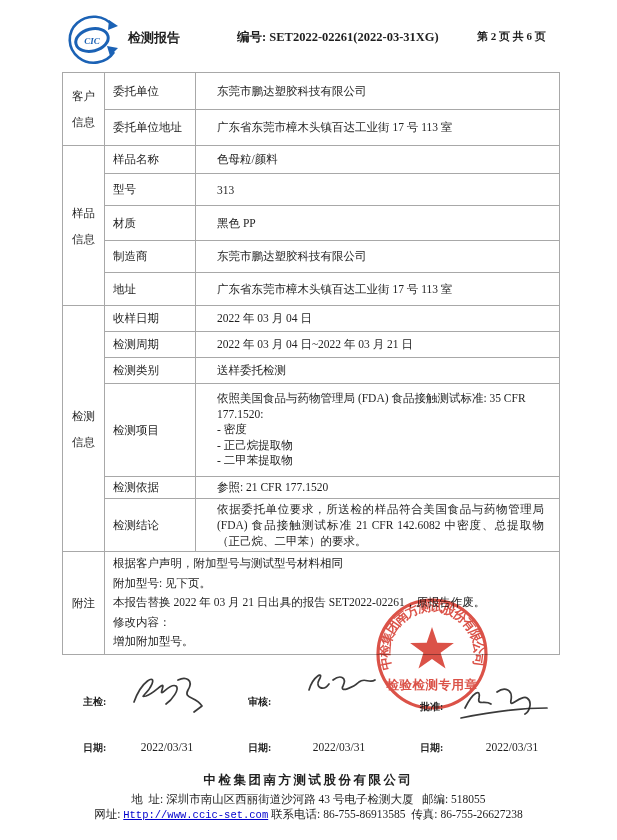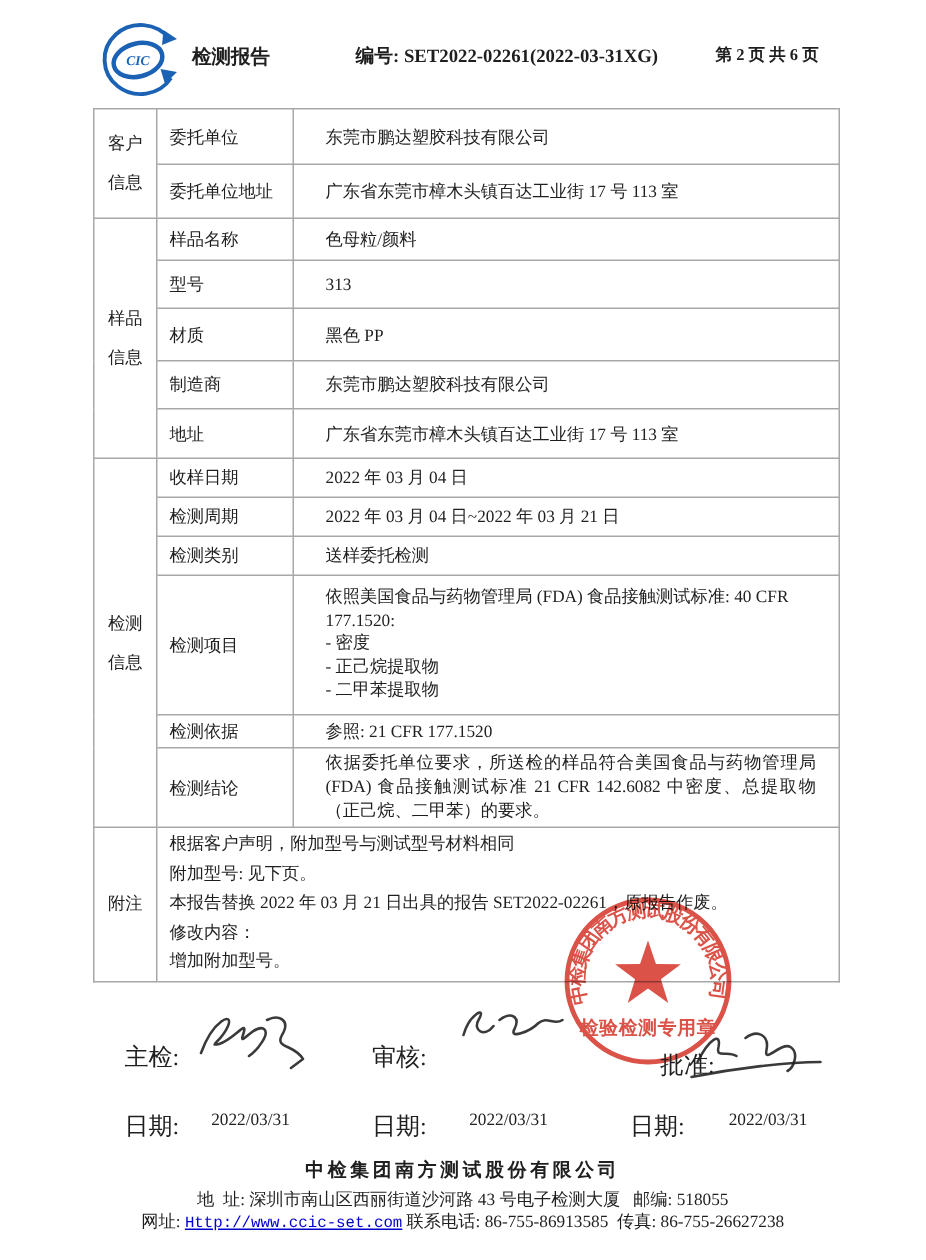--- a/index.html
+++ b/index.html
@@ -21,21 +21,21 @@
   .rpt td{border:1px solid #a8a8a8;vertical-align:middle;padding:2px 6px;}
   .rpt td.sec{text-align:center;padding:2px 2px;}
   .vlab{display:inline-block;width:24px;line-height:26px;word-break:break-all;text-align:center;}
   .rpt td.fld{padding-left:8px;}
   .rpt td.val{padding-left:21px;padding-right:15px;}
   .pre{white-space:pre-line;}
   .tall{line-height:15.5px;vertical-align:middle;}
   .just{line-height:16px;text-align:justify;}
   .note-cell{line-height:19.5px;padding-left:8px !important;vertical-align:middle;}
   
-  .siglabel{position:absolute;font-size:16px;font-weight:normal;}
+  .siglabel{position:absolute;font-size:10px;font-weight:bold;}
   .sigdate{position:absolute;font-size:11.5px;width:90px;text-align:center;}
   .sigsvg{position:absolute;}
   .sigsvg path{fill:none;stroke:#1f1f1f;stroke-width:1.7;stroke-linecap:round;stroke-linejoin:round;opacity:.88;}
   
   .stamp{position:absolute;left:374px;top:596px;width:116px;height:116px;opacity:.88;mix-blend-mode:multiply;}
   .stamp .ringline{fill:none;stroke:#d63a2e;stroke-width:3.2;}
   .stamp .star{fill:#d63a2e;}
   .stamp text{fill:#d63a2e;font-family:"Liberation Serif","DejaVu Serif",serif;}
   .stamp .ring{font-size:13px;font-weight:bold;}
   .stamp .banner{font-size:12.5px;font-weight:bold;letter-spacing:.5px;}
@@ -111,21 +111,21 @@
       <tr style="height:26px;">
         <td class="fld">检测周期</td>
         <td class="val">2022 年 03 月 04 日~2022 年 03 月 21 日</td>
       </tr>
       <tr style="height:26px;">
         <td class="fld">检测类别</td>
         <td class="val">送样委托检测</td>
       </tr>
       <tr style="height:93px;">
         <td class="fld">检测项目</td>
-        <td class="val pre tall">依照美国食品与药物管理局 (FDA) 食品接触测试标准: 40 CFR
+        <td class="val pre tall">依照美国食品与药物管理局 (FDA) 食品接触测试标准: 35 CFR
 177.1520:
 - 密度
 - 正己烷提取物
 - 二甲苯提取物</td>
       </tr>
       <tr style="height:22px;">
         <td class="fld">检测依据</td>
         <td class="val">参照: 21 CFR 177.1520</td>
       </tr>
       <tr style="height:49px;">
@@ -157,21 +157,21 @@
   <div class="siglabel" style="left:83px;top:695px;">主检:</div>
   <svg class="sigsvg" style="left:122px;top:668px;" width="90" height="48" viewBox="0 0 90 48">
     <path d="M12,34 C20,12 34,6 30,16 C26,26 16,30 24,28 C34,25 44,10 40,22 C37,31 48,14 54,18 C58,21 50,32 44,36"></path>
     <path d="M56,12 C64,8 72,12 66,22 C61,31 74,28 80,38 L72,44"></path>
   </svg>
   <div class="siglabel" style="left:248px;top:695px;">审核:</div>
   <svg class="sigsvg" style="left:295px;top:664px;" width="85" height="45" viewBox="0 0 85 45">
     <path d="M14,26 C18,12 30,6 24,16 C20,23 28,28 34,20"></path>
     <path d="M38,16 C46,10 52,14 48,22 C44,29 58,24 64,18 C70,13 74,20 80,16"></path>
   </svg>
-  <div class="siglabel" style="left:440px;top:700px;">批准:</div>
+  <div class="siglabel" style="left:420px;top:700px;">批准:</div>
   <svg class="sigsvg" style="left:455px;top:678px;" width="95" height="48" viewBox="0 0 95 48">
     <path d="M10,30 C18,14 26,10 24,20 C22,28 30,22 36,26"></path>
     <path d="M42,14 C50,8 58,12 56,22 C54,32 66,16 72,20 C78,24 74,34 70,36"></path>
     <path d="M6,40 C36,34 70,30 92,30"></path>
   </svg>
 
   <div class="siglabel" style="left:83px;top:741px;">日期:</div>
   <div class="sigdate" style="left:122px;top:741px;">2022/03/31</div>
   <div class="siglabel" style="left:248px;top:741px;">日期:</div>
   <div class="sigdate" style="left:294px;top:741px;">2022/03/31</div>

